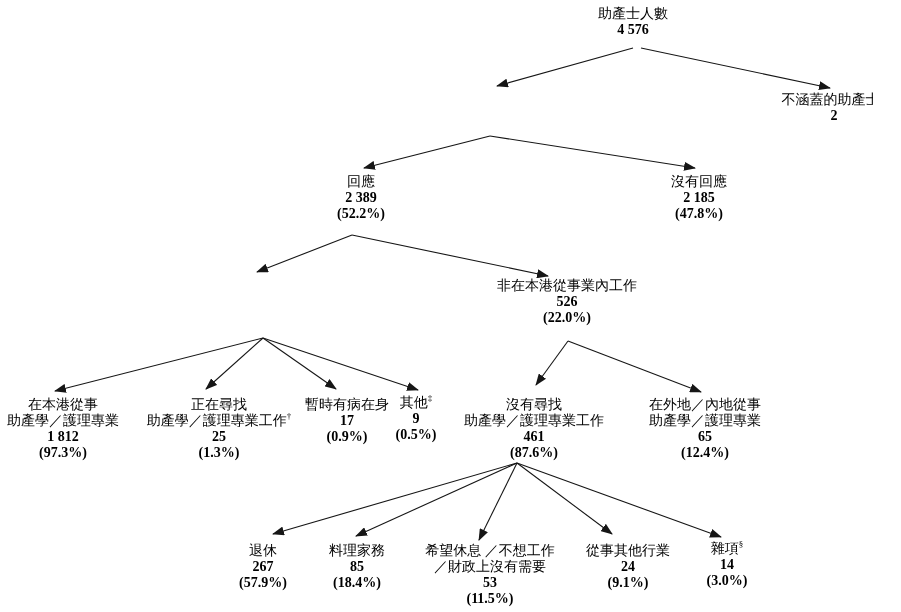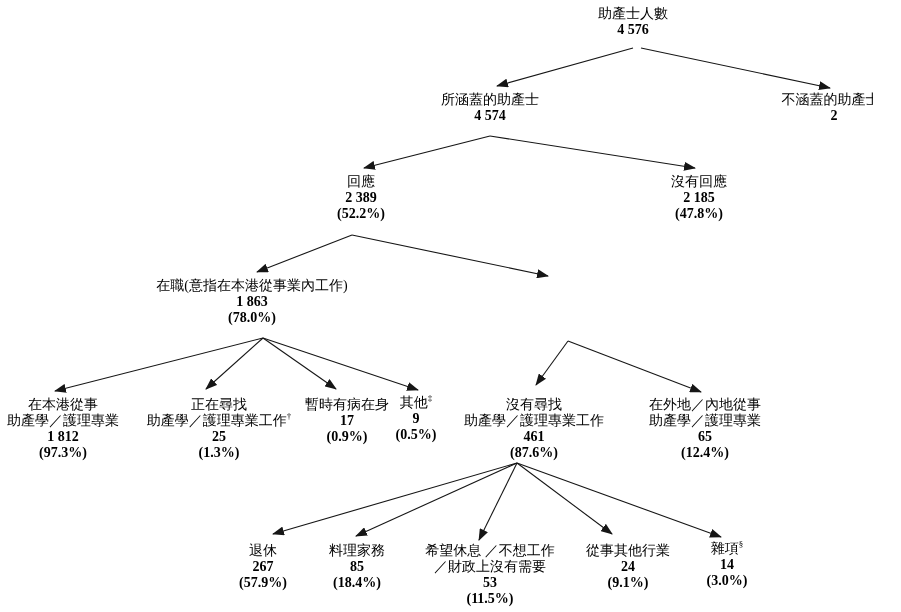--- a/index.html
+++ b/index.html
@@ -60,48 +60,44 @@
     <line x1="517" y1="463" x2="479" y2="540" marker-end="url(#ah)"></line>
     <line x1="517" y1="463" x2="612" y2="534" marker-end="url(#ah)"></line>
     <line x1="517" y1="463" x2="721" y2="537" marker-end="url(#ah)"></line>
   </svg>
 
   <div class="node" style="left:633px; top:6px;">
     <div class="lbl">助產士人數</div>
     <div class="val">4 576</div>
   </div>
 
-  <div class="node" style="left:490px; top:92px;">
-    <div class="lbl">所涵蓋的助產士</div>
-    <div class="val">4 574</div>
-  </div>
 
   <div class="node" style="left:834px; top:92px;">
     <div class="lbl"><span>不涵蓋的助產士</span><span>*</span></div>
     <div class="val">2</div>
   </div>
 
   <div class="node" style="left:361px; top:174px;">
     <div class="lbl">回應</div>
     <div class="val">2 389</div>
     <div class="pct">(52.2%)</div>
   </div>
 
   <div class="node" style="left:699px; top:174px;font-family:Liberation Serif, serif;">
     <div class="lbl">沒有回應</div>
     <div class="val">2 185</div>
     <div class="pct">(47.8%)</div>
   </div>
 
-  <div class="node" style="left:252px; top:278px;">
-    <div class="lbl">在職(意指在本港從事業內工作)</div>
-    <div class="val">1 863</div>
-    <div class="pct">(78.0%)</div>
+
+  <div class="node" style="left:567px; top:278px;">
+    <div class="lbl">非在本港從事業內工作</div>
+    <div class="val">526</div>
+    <div class="pct">(22.0%)</div>
   </div>
-
 
   <div class="node" style="left:63px; top:397px;">
     <div class="lbl">在本港從事</div>
     <div class="lbl">助產學／護理專業</div>
     <div class="val">1 812</div>
     <div class="pct">(97.3%)</div>
   </div>
 
   <div class="node" style="left:219px; top:397px;">
     <div class="lbl">正在尋找</div>

